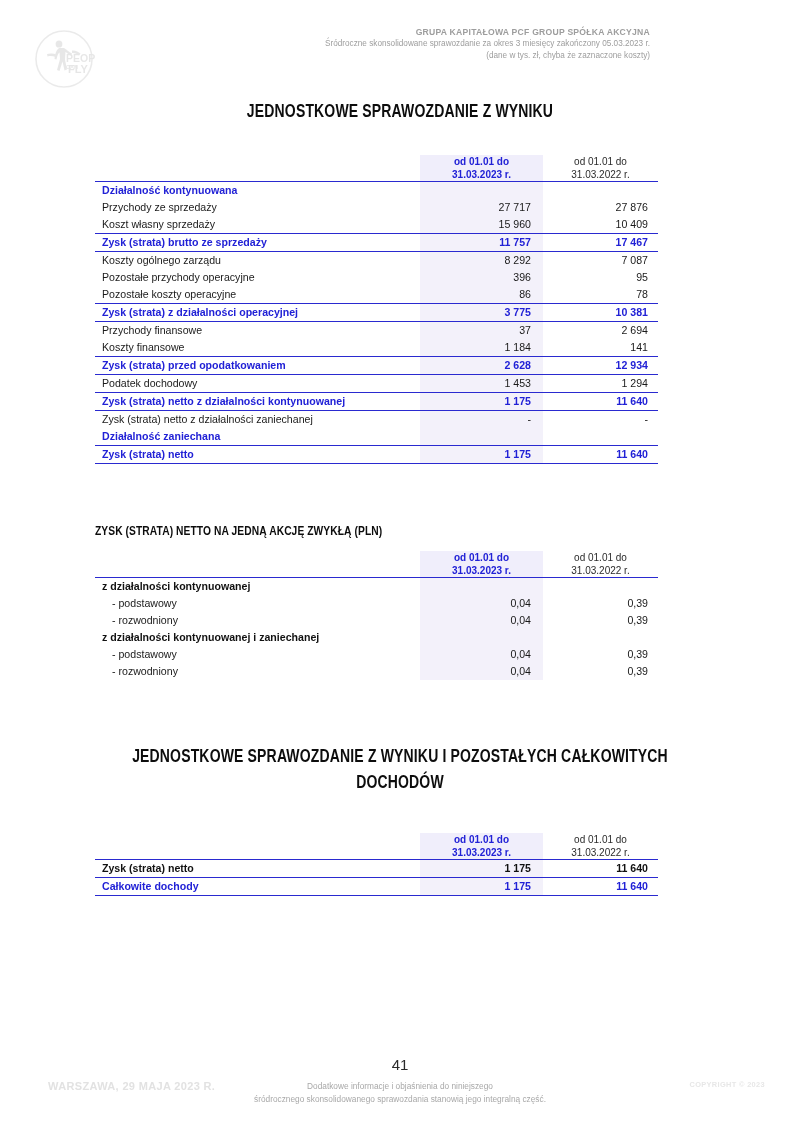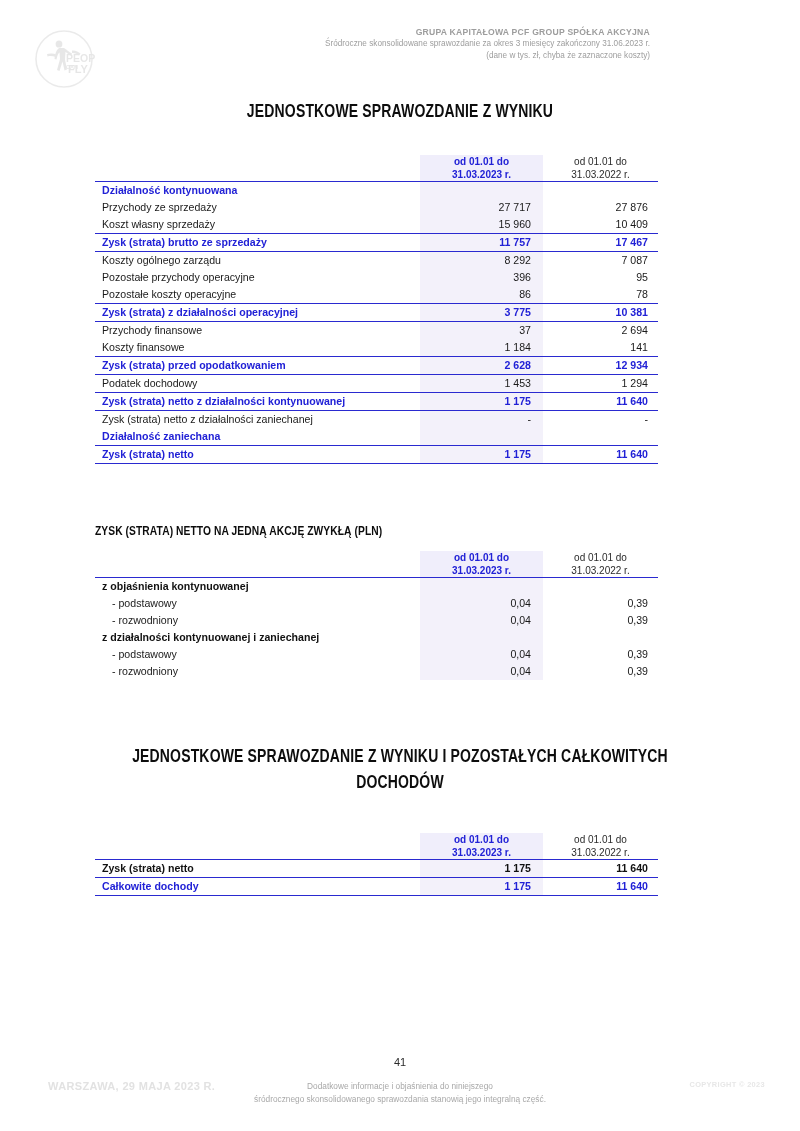--- a/index.html
+++ b/index.html
@@ -100,21 +100,21 @@
   .row.head-blue td{ font-weight:bold; color:#2121d6;margin-top:48px; }
 
   .rule-top td{ border-top:1.6px solid #2a2ad0; }
   .rule-bot td{ border-bottom:1.6px solid #2a2ad0; }
 
   .sub-indent{ padding-left:17px !important; }
 
   
   .page-number{
     position:absolute; left:0; top:1056px; width:800px; text-align:center;
-    font-size:11px; color:#2a2a2a; font-weight:normal;
+    font-size:15px; color:#2a2a2a; font-weight:normal;
   }
   .footer-left{
     position:absolute; left:48px; top:1080px;
     font-size:11px; font-weight:bold; color:#e2e2e2; letter-spacing:.35px;
     white-space:nowrap;
   }
   .footer-right{
     position:absolute; right:35px; top:1080px;
     font-size:7.4px; font-weight:bold; color:#e7e7e7; letter-spacing:.35px;
     white-space:nowrap;
@@ -143,21 +143,21 @@
         <g fill="#b0b0b0" font-family="Liberation Sans, sans-serif" font-weight="bold">
           <text x="33" y="34" font-size="10.5">PEOPLE</text>
           <text x="33" y="41" font-size="5.5">CAN</text>
           <text x="45" y="45" font-size="11" text-anchor="middle">FLY</text>
         </g>
       </svg>
     </div>
 
     <div class="header-text">
       <div class="header-line1">GRUPA KAPITAŁOWA PCF GROUP SPÓŁKA AKCYJNA</div>
-      <div class="header-line2">Śródroczne skonsolidowane sprawozdanie za okres 3 miesięcy zakończony 31.06.2023 r.</div>
+      <div class="header-line2">Śródroczne skonsolidowane sprawozdanie za okres 3 miesięcy zakończony 05.03.2023 r.</div>
       <div class="header-line3">(dane w tys. zł, chyba że zaznaczone koszty)</div>
     </div>
   </div>
 
   <div class="section-title" style="left:0;top:98px;width:800px;">JEDNOSTKOWE SPRAWOZDANIE Z WYNIKU</div>
 
   <table class="tbl" style="left:95px;top:155px;width:563px;">
     <colgroup>
         <col class="c-label">
         <col class="c-cur">
@@ -276,21 +276,21 @@
           <div>31.03.2023 r.</div>
         </th>
         <th class="hdr-cell hdr-prev">
           <div>od 01.01 do</div>
           <div>31.03.2022 r.</div>
         </th>
       </tr>
     </thead>
     <tbody>
       <tr class="row bold-black rule-top">
-        <td class="label">z objaśnienia kontynuowanej</td>
+        <td class="label">z działalności kontynuowanej</td>
         <td class="num cur"></td>
         <td class="num"></td>
       </tr>
       <tr class="row">
         <td class="label sub-indent">- podstawowy</td>
         <td class="num cur">0,04</td>
         <td class="num">0,39</td>
       </tr>
       <tr class="row">
         <td class="label sub-indent">- rozwodniony</td>

